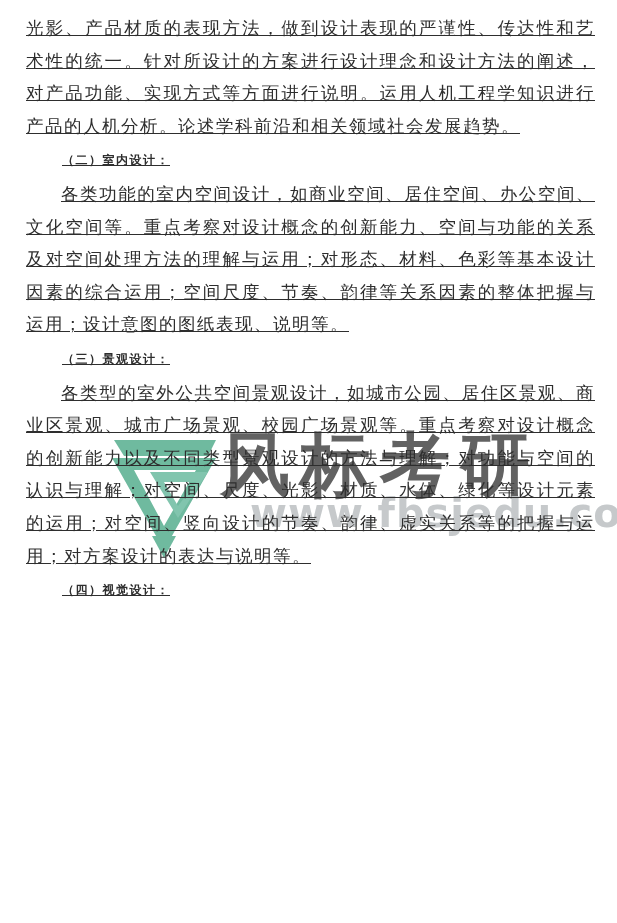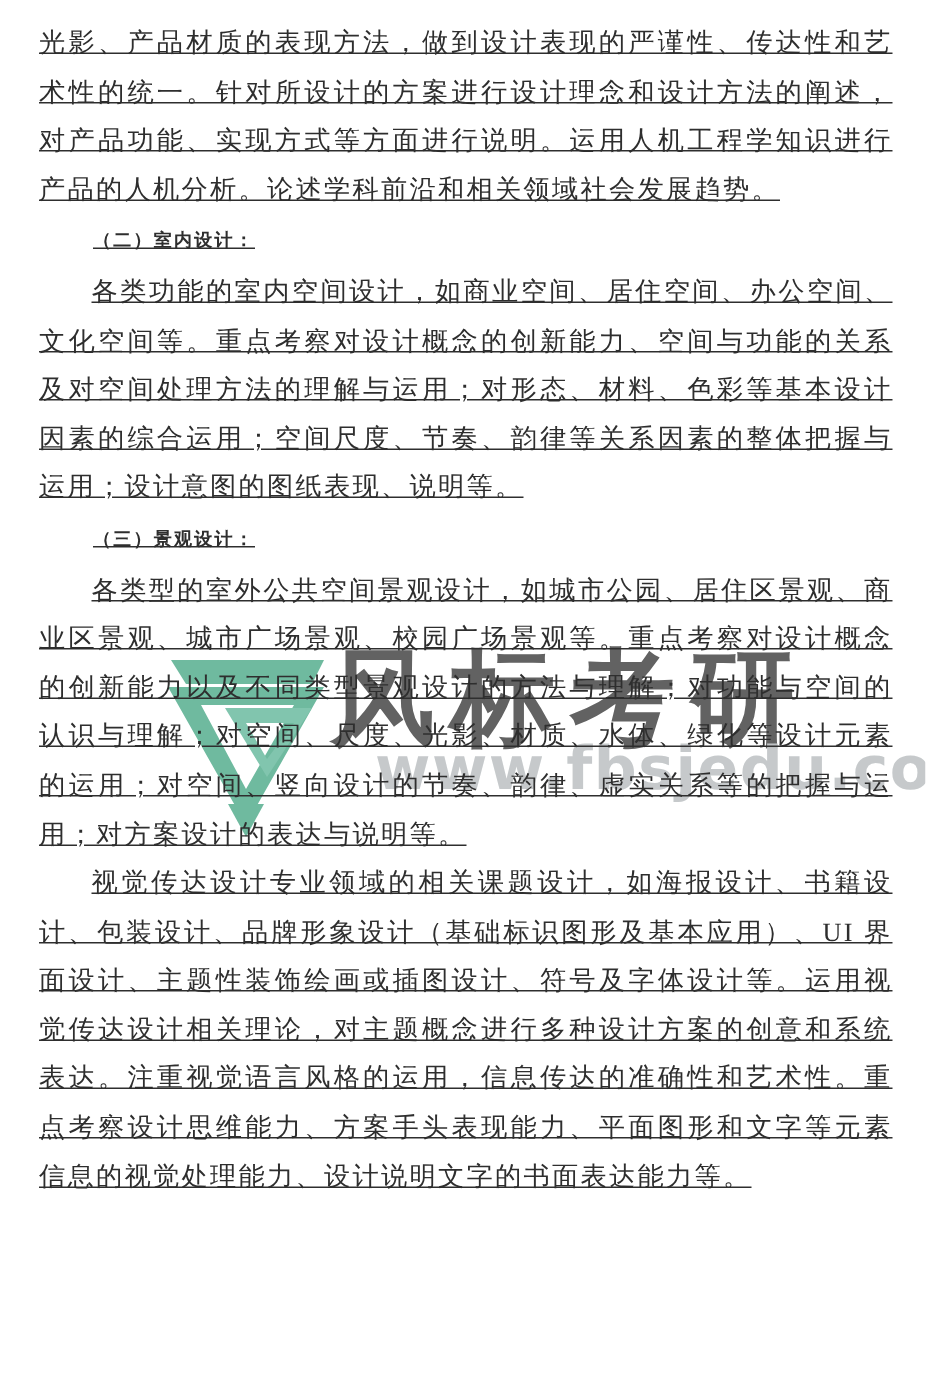--- a/index.html
+++ b/index.html
@@ -102,16 +102,16 @@
     <div class="wm-brand">风标考研</div>
     <div class="wm-url">www.fbsjedu.com</div>
   </div>
 
   <div class="content">
     <p>光影、产品材质的表现方法，做到设计表现的严谨性、传达性和艺术性的统一。针对所设计的方案进行设计理念和设计方法的阐述，对产品功能、实现方式等方面进行说明。运用人机工程学知识进行产品的人机分析。论述学科前沿和相关领域社会发展趋势。</p>
     <p class="heading">（二）室内设计：</p>
     <p class="indent">各类功能的室内空间设计，如商业空间、居住空间、办公空间、文化空间等。重点考察对设计概念的创新能力、空间与功能的关系及对空间处理方法的理解与运用；对形态、材料、色彩等基本设计因素的综合运用；空间尺度、节奏、韵律等关系因素的整体把握与运用；设计意图的图纸表现、说明等。</p>
     <p class="heading">（三）景观设计：</p>
     <p class="indent">各类型的室外公共空间景观设计，如城市公园、居住区景观、商业区景观、城市广场景观、校园广场景观等。重点考察对设计概念的创新能力以及不同类型景观设计的方法与理解；对功能与空间的认识与理解；对空间、尺度、光影、材质、水体、绿化等设计元素的运用；对空间、竖向设计的节奏、韵律、虚实关系等的把握与运用；对方案设计的表达与说明等。</p>
-    <p class="indent">视觉传达设计专业领域的相关课题设计，如海报设计、书籍设计、包装设计、品牌形象设计（基础标识图形及基本应用）、UI 界面设计、主题性装饰绘画或插图设计、符号及字体设计等。运用视觉传达设计相关理论，对主题概念进行多种设计方案的创意和系统表达。注重视觉语言风格的运用，信息传达的准确性和艺术性。重点考察设计思维能力、方案手头表现能力、平面图形和文字等元素信息的视觉处理能力、设计说明文字的书面表达能力等。</p>
+    <p class="heading">（四）视觉设计：</p>
   </div>
 
 </div>
 
 </body></html>

